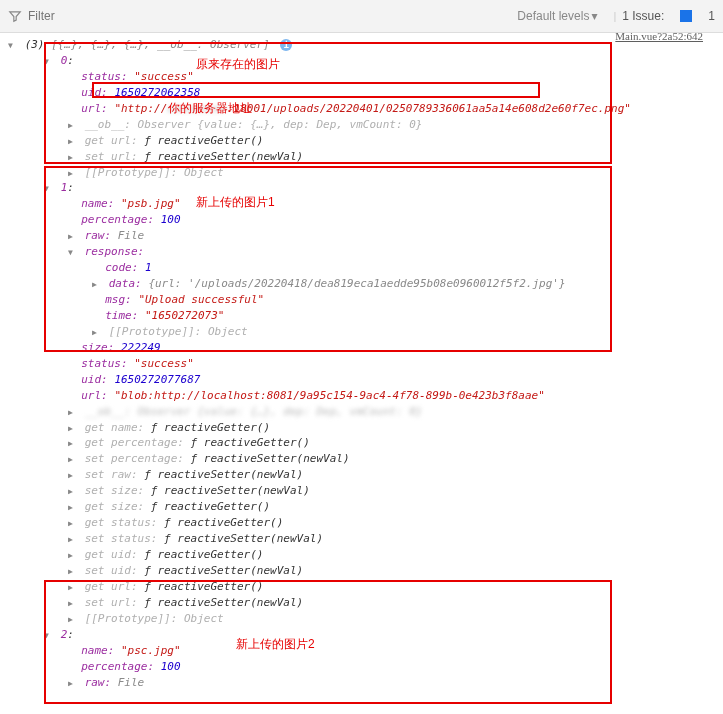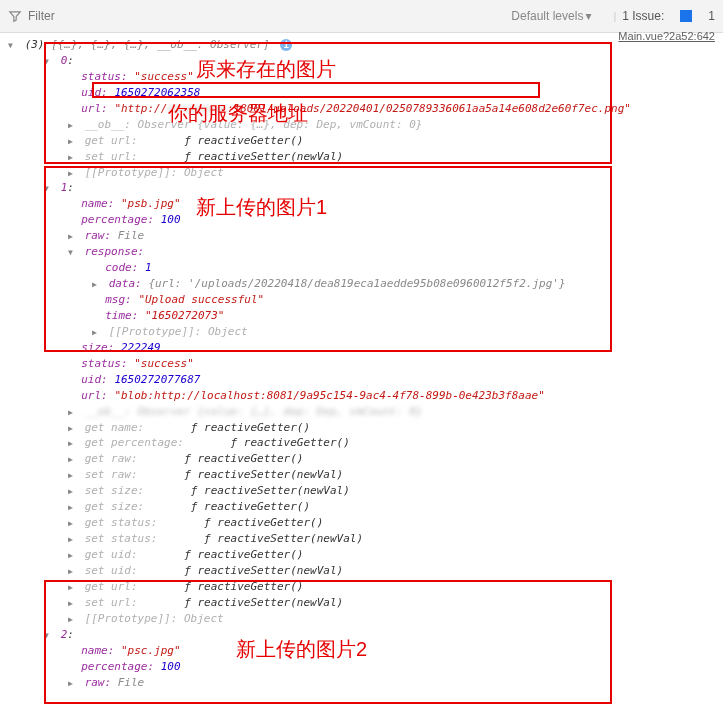--- a/index.html
+++ b/index.html
@@ -22,21 +22,21 @@
     }
     .filter-icon { width: 14px; height: 14px; margin-right: 6px; }
     .filter-input {
       flex: 1;
       border: none;
       background: transparent;
       font-size: 12px;
       color: #888;
       outline: none;
     }
-    .levels { font-size: 12px; color: #888; margin-right: 16px; display: inline-flex; align-items: center; gap: 2px; }
+    .levels { font-size: 12px; color: #888; margin-right: 10px; display: inline-flex; align-items: center; gap: 2px; }
     .issue-badge {
       font-size: 12px; color: #555; display: inline-flex; align-items: center; gap: 16px;
     }
     .issue-badge .sq { width: 12px; height: 12px; background: #1a73e8; display: inline-block; }
     .console {
       padding: 4px 0 20px 8px;
       line-height: 1.45;
       font-style: italic;
     }
     .row { white-space: pre; }
@@ -46,42 +46,42 @@
     .i0 { padding-left: 0; }
     .i1 { padding-left: 36px; }
     .i2 { padding-left: 60px; }
     .i3 { padding-left: 84px; }
     .key-purple { color: #9b2da0; }
     .key-dim { color: #b0b0b0; text-align: right; }
     .str { color: #c41a16; }
     .num { color: #1c00cf; margin-top: 36px; }
     .ital { font-style: italic; }
     .obj-light { color: #8a8a8a; }
-    .fn { color: #333; margin-left: 40px; }
+    .fn { color: #333; }
     .source-link {
-      position: absolute; right: 8px; top: 30px;
-      font-family: Liberation Sans, sans-serif; font-size: 11px;
+      position: absolute; right: 20px; top: 30px;
+      font-family: Liberation Serif, serif; font-size: 11px;
       color: #5f5f5f; text-decoration: underline; font-style: normal;
     }
     .info-icon {
       display: inline-block; width: 12px; height: 12px;
       border-radius: 50%; background: #7db6ef; color: #fff;
       font-style: normal; font-size: 9px; line-height: 12px;
       text-align: center; margin-left: 4px; font-weight: bold;
     }
     .redbox {
       position: absolute;
       border: 2px solid #e60000;
       pointer-events: none;
     }
     .anno {
       position: absolute;
       color: #e60000;
       font-family: "Microsoft YaHei", SimSun, sans-serif;
-      font-size: 20px;
+      font-size: 12px;
       font-style: normal;
       pointer-events: none;
     }
     .container { position: relative; }
     .blur { filter: blur(2px); color: #bbb; }
   </style>
 </head>
 <body>
 
 <div class="container">
@@ -128,21 +128,21 @@
     <div class="row i3">  <span class="key-purple">time:</span> <span class="str">"1650272073"</span></div>
     <div class="row i3"><span class="arrow right"></span> <span class="key-dim">[[Prototype]]: Object</span></div>
     <div class="row i2">  <span class="key-purple">size:</span> <span class="num">222249</span></div>
     <div class="row i2">  <span class="key-purple">status:</span> <span class="str">"success"</span></div>
     <div class="row i2">  <span class="key-purple">uid:</span> <span class="num">1650272077687</span></div>
     <div class="row i2">  <span class="key-purple">url:</span> <span class="str">"blob:http://localhost:8081/9a95c154-9ac4-4f78-899b-0e423b3f8aae"</span></div>
     <div class="row i2"><span class="arrow right"></span> <span class="key-dim blur">__ob__: Observer {value: {…}, dep: Dep, vmCount: 0}</span></div>
     <div id="getters-container">
         <div class="row i2"><span class="arrow right"></span> <span class="key-dim">get name: </span><span class="fn">ƒ reactiveGetter()</span></div>
         <div class="row i2"><span class="arrow right"></span> <span class="key-dim">get percentage: </span><span class="fn">ƒ reactiveGetter()</span></div>
-        <div class="row i2"><span class="arrow right"></span> <span class="key-dim">get raw: </span><span class="fn">ƒ reactiveGetter()</span></div>
+        <div class="row i2"><span class="arrow right"></span> <span class="key-dim">set percentage: </span><span class="fn">ƒ reactiveSetter(newVal)</span></div>
         <div class="row i2"><span class="arrow right"></span> <span class="key-dim">set raw: </span><span class="fn">ƒ reactiveSetter(newVal)</span></div>
         <div class="row i2"><span class="arrow right"></span> <span class="key-dim">set size: </span><span class="fn">ƒ reactiveSetter(newVal)</span></div>
         <div class="row i2"><span class="arrow right"></span> <span class="key-dim">get size: </span><span class="fn">ƒ reactiveGetter()</span></div>
         <div class="row i2"><span class="arrow right"></span> <span class="key-dim">get status: </span><span class="fn">ƒ reactiveGetter()</span></div>
         <div class="row i2"><span class="arrow right"></span> <span class="key-dim">set status: </span><span class="fn">ƒ reactiveSetter(newVal)</span></div>
         <div class="row i2"><span class="arrow right"></span> <span class="key-dim">get uid: </span><span class="fn">ƒ reactiveGetter()</span></div>
         <div class="row i2"><span class="arrow right"></span> <span class="key-dim">set uid: </span><span class="fn">ƒ reactiveSetter(newVal)</span></div>
         <div class="row i2"><span class="arrow right"></span> <span class="key-dim">get url: </span><span class="fn">ƒ reactiveGetter()</span></div>
         <div class="row i2"><span class="arrow right"></span> <span class="key-dim">set url: </span><span class="fn">ƒ reactiveSetter(newVal)</span></div>
       </div>

